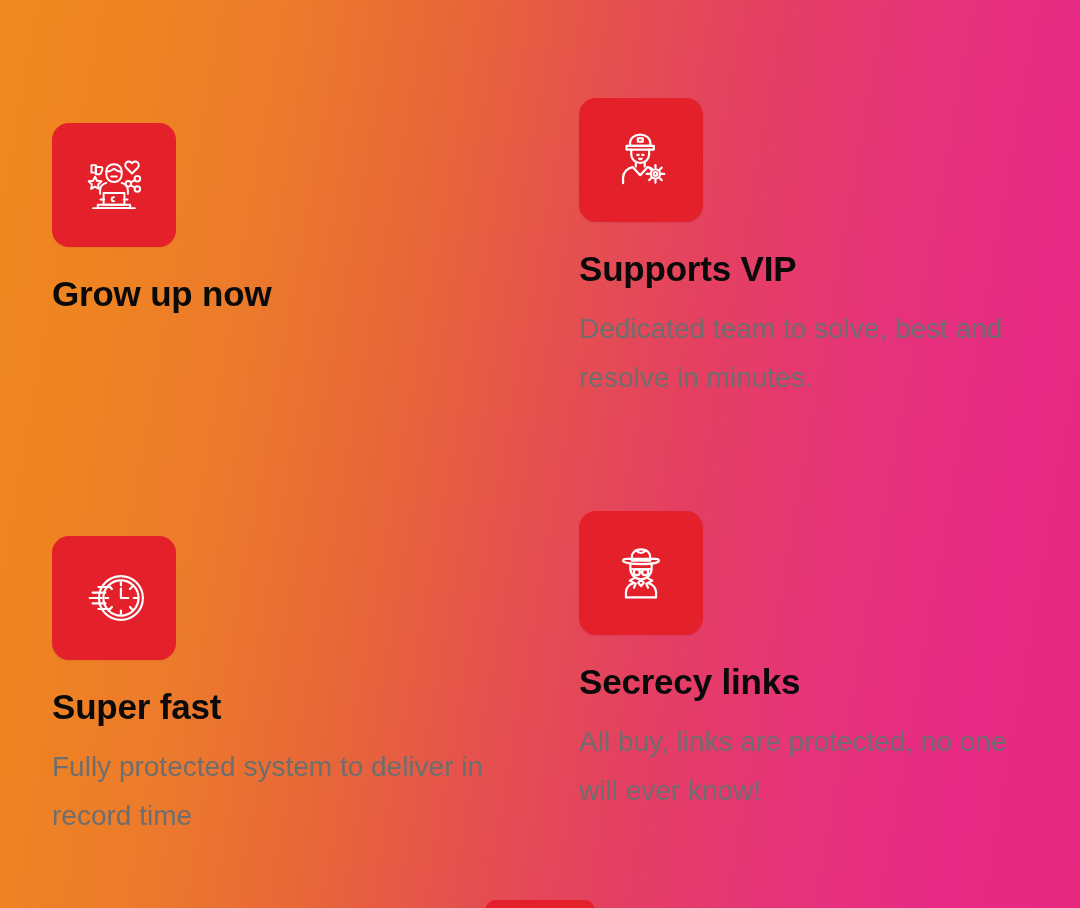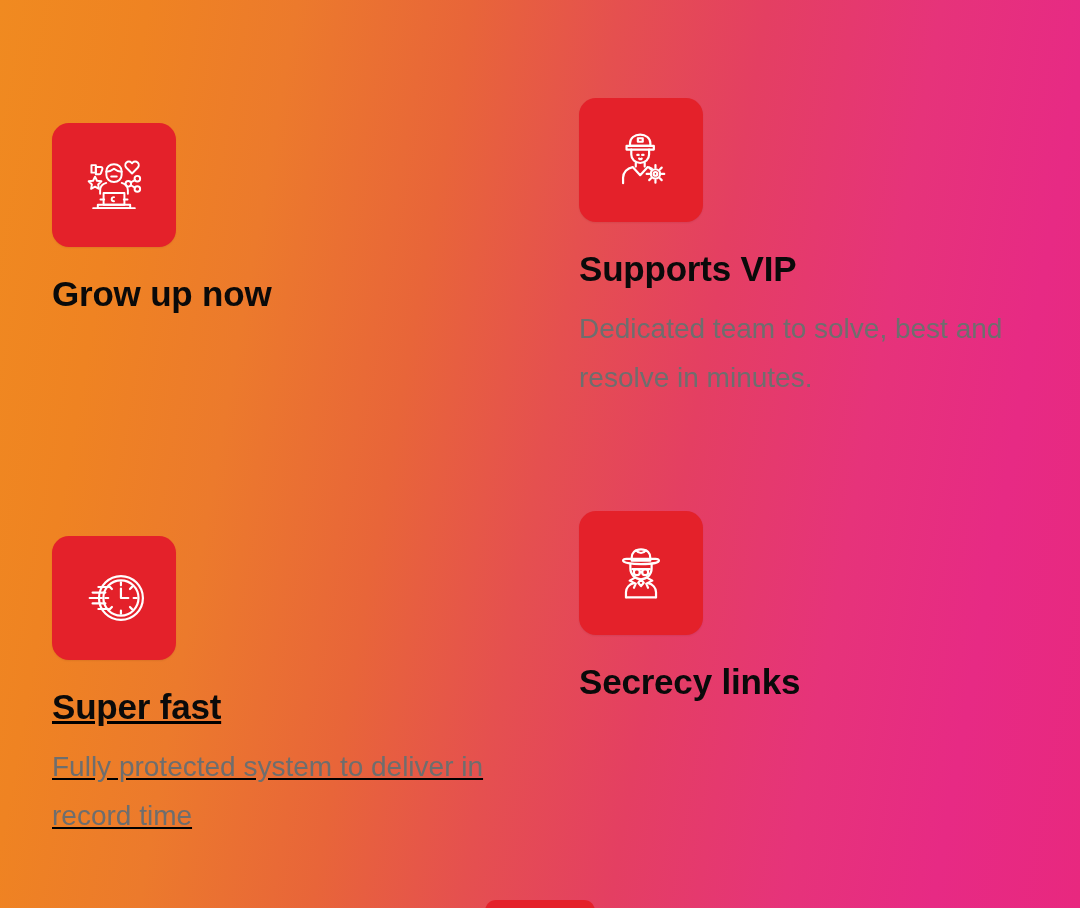--- a/index.html
+++ b/index.html
@@ -35,21 +35,21 @@
   }
 
   .feature-card {
     position:absolute;
     width:500px;
   }
 
   
   .card-pos-0 { left:52px;  top:103px; }
   .card-pos-1 { left:579px; top:78px;  }
-  .card-pos-2 { left:52px;  top:516px;text-decoration:underline; }
+  .card-pos-2 { left:52px;  top:516px; }
   .card-pos-3 { left:579px; top:491px; }
 
   .icon-box {
     width:124px;
     height:124px;
     border-radius:17px;
     background:#e4212a;
     display:flex;
     align-items:center;
     justify-content:center;
@@ -213,17 +213,18 @@
         <path d="M26.6 36.2l-4.4 2.4 5.3 2.6-1.6 3.6"></path>
         <path d="M37.4 36.2l4.4 2.4-5.3 2.6 1.6 3.6"></path>
         <path d="M32 37.6l-2.4 2.8 2.4 3 2.4-3z"></path>
 
         <path d="M19 53v-4.4c0-3.8 2.9-7 6.8-7.9"></path>
         <path d="M45 53v-4.4c0-3.8-2.9-7-6.8-7.9"></path>
         <path d="M19 53h26"></path>
       </svg>
     </div>
     <div class="feature-title">Secrecy links</div>
+    <div class="feature-desc">All buy, links are protected, no one will ever know!</div>
   </div>
 
 </div>
 
 <button class="bottom-button"></button>
 
 </body></html>

